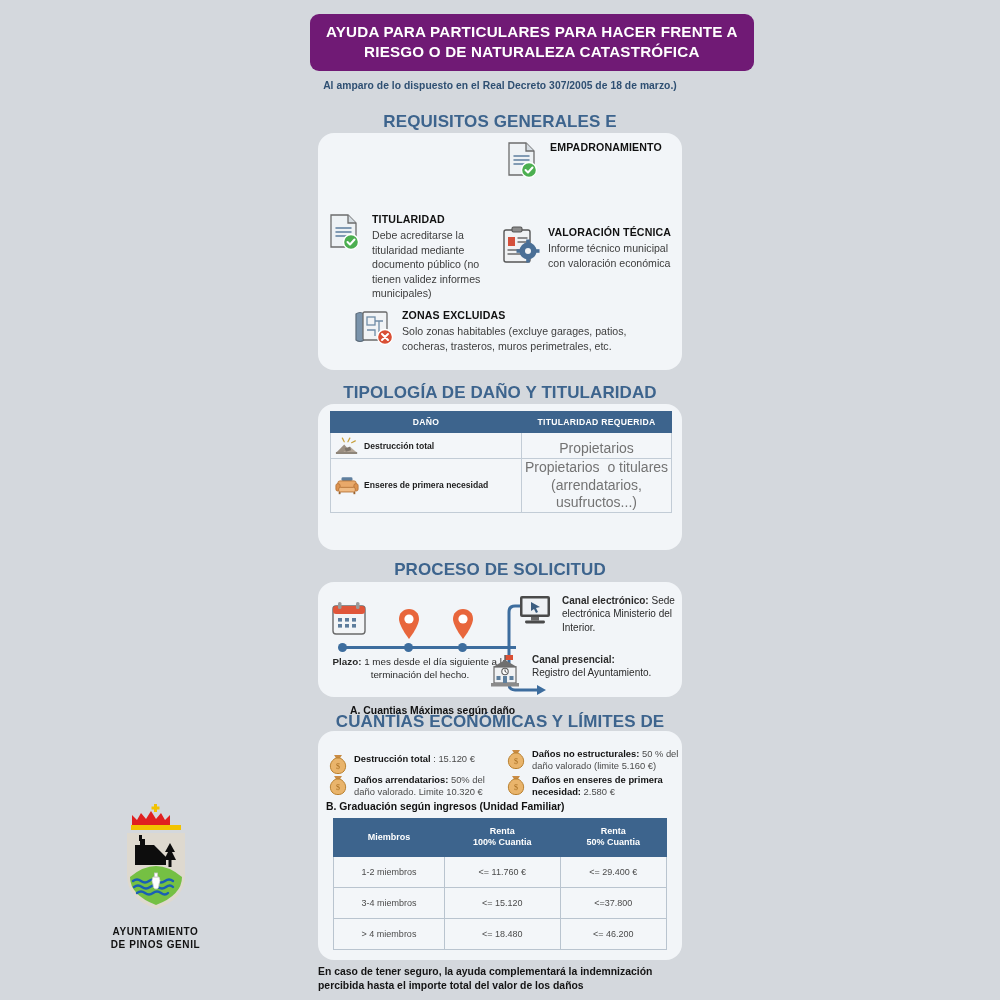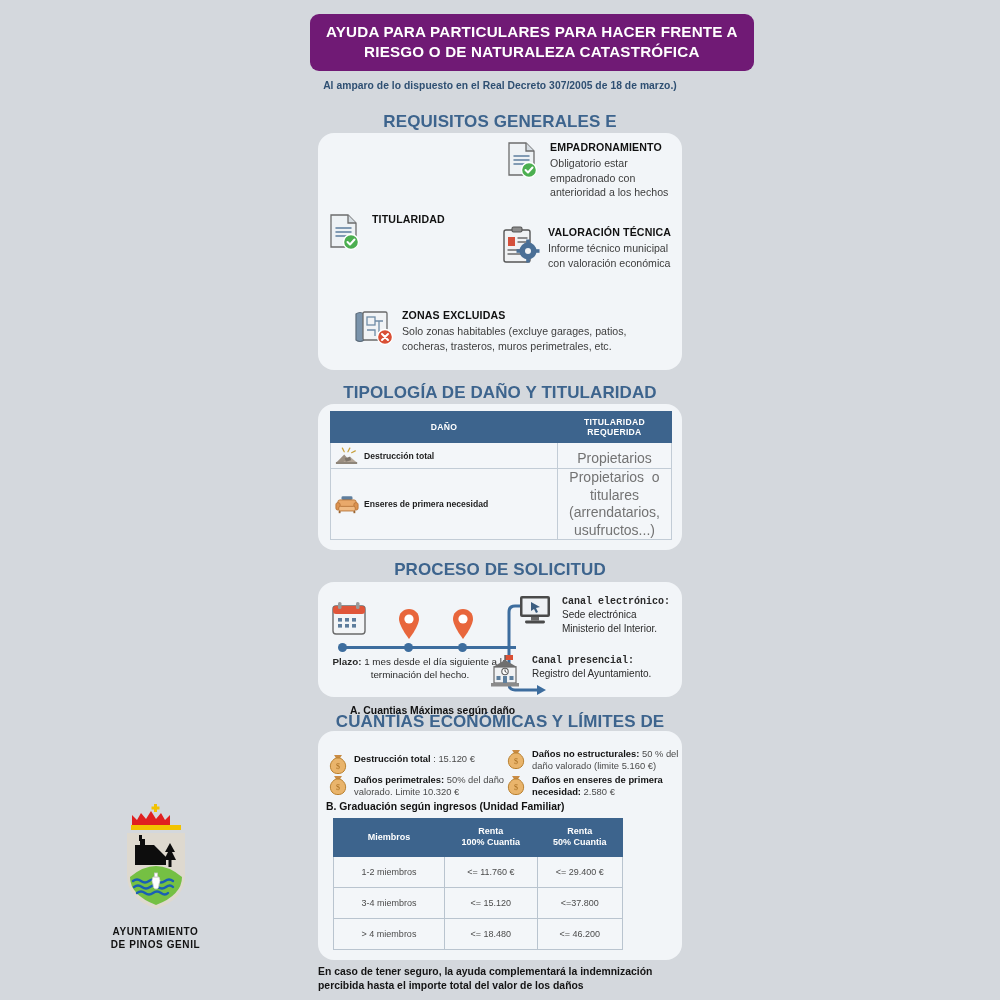--- a/index.html
+++ b/index.html
@@ -60,53 +60,53 @@
   .req{position:absolute;display:flex;gap:8px;}
   .req .txt{font-size:10.6px;line-height:1.36;color:#3d3d3d;}
   .req .txt b{display:block;color:#111;font-size:10.6px;font-weight:bold;letter-spacing:.15px;margin-bottom:2px;text-transform:uppercase;}
   .ico{flex:0 0 auto;}
 
   
   table{border-collapse:collapse;}
   .tbl1{position:absolute;left:330px;top:411px;width:342px;font-size:8.4px;}
   .tbl1 th{
     background:#3d648d;color:#fff;font-size:8.6px;font-weight:bold;
-    letter-spacing:.3px;padding:5px 18px;border:1px solid #3d648d;
+    letter-spacing:.3px;padding:5px 0;border:1px solid #3d648d;
   }
   .tbl1 td{
     background:#f3f6f9;border:1px solid #c2ccd6;padding:0;height:23px;
     color:#4a4a4a;
   }
   .tbl1 td.dano{padding-left:4px;}
   .danocell{display:flex;align-items:center;gap:5px;}
   .danocell span{font-weight:bold;color:#1d1d1d;font-size:8.6px;}
   .tbl1 td.own{text-align:center;font-size:14px;color:#737373;vertical-align:bottom;padding-bottom:2px;}
   .tbl1 td.own.two{vertical-align:middle;line-height:1.25;padding-bottom:0;}
 
-  .tbl2{position:absolute;left:333px;top:818px;width:290px;}
+  .tbl2{position:absolute;left:333px;top:818px;width:334px;}
   .tbl2 th{
     background:#3d648d;color:#fff;font-size:9px;font-weight:bold;
     padding:7px 2px;line-height:1.25;border:1px solid #3d648d;
   }
   .tbl2 td{
     background:#f3f6f9;border:1px solid #b9c4cf;
     text-align:center;font-size:9px;color:#4b4b4b;height:28px;
   }
 
   
   .proc-line{position:absolute;background:#3d6d9e;}
   .dot{position:absolute;width:9px;height:9px;border-radius:50%;background:#3d6d9e;}
   .plazo{
     position:absolute;left:330px;top:655px;width:180px;text-align:center;
     font-size:9.8px;line-height:1.35;color:#2a2a2a;
   }
   .plazo b{font-weight:bold;}
   .chan{position:absolute;display:flex;gap:10px;align-items:flex-start;}
   .chan .ctxt{font-size:10px;line-height:1.33;color:#2b2b2b;width:120px;}
-  .chan .ctxt b{font-weight:bold;font-family:Liberation Mono, monospace;}
+  .chan .ctxt b{font-weight:bold;}
 
   
   .cuA{position:absolute;left:326px;top:705px;font-size:10.4px;font-weight:bold;color:#111;margin-left:24px;}
   .cuB{position:absolute;left:326px;top:801px;font-size:10.4px;font-weight:bold;color:#111;}
   .money{position:absolute;display:flex;gap:6px;align-items:flex-start;}
   .money .mtxt{font-size:9.4px;line-height:1.32;color:#4a4a4a;}
   .money .mtxt b{color:#131313;font-weight:bold;}
 
   
   .note{
@@ -147,40 +147,40 @@
           <line x1="10" y1="16" x2="25" y2="16"></line>
             <line x1="10" y1="20" x2="25" y2="20"></line>
           <line x1="10" y1="24" x2="21" y2="24"></line>
         </g>
         <circle cx="25" cy="30" r="7.5" fill="#4caf50" stroke="#fff" stroke-width="1.4"></circle>
         <path d="M21.5 30 L24 32.5 L28.5 27.5" stroke="#fff" stroke-width="2" fill="none" stroke-linecap="round" stroke-linejoin="round"></path>
       </svg>
     </span>
     <div class="txt">
       <b>EMPADRONAMIENTO</b>
-      <span>Obligatorio estar empadronado con anterioridad a los hechos</span>
     </div>
   </div>
 
   <div class="req" style="left:326px;top:212px;width:168px">
     <span class="ico">
       <svg width="38" height="40" viewBox="0 0 38 40">
         <path d="M5 3 H22 L30 11 V35 H5 Z" fill="#eef2f5" stroke="#6c6c6c" stroke-width="1.3"></path>
         <path d="M22 3 V11 H30" fill="#d6dde3" stroke="#6c6c6c" stroke-width="1.3"></path>
         <g stroke="#5d7f9e" stroke-width="1.5" stroke-linecap="round">
           <line x1="10" y1="16" x2="25" y2="16"></line>
             <line x1="10" y1="20" x2="25" y2="20"></line>
           <line x1="10" y1="24" x2="21" y2="24"></line>
         </g>
         <circle cx="25" cy="30" r="7.5" fill="#4caf50" stroke="#fff" stroke-width="1.4"></circle>
         <path d="M21.5 30 L24 32.5 L28.5 27.5" stroke="#fff" stroke-width="2" fill="none" stroke-linecap="round" stroke-linejoin="round"></path>
       </svg>
     </span>
     <div class="txt">
       <b>TITULARIDAD</b>
+      <span>Debe acreditarse la titularidad mediante documento público (no tienen validez informes municipales)</span>
     </div>
   </div>
 
   <div class="req" style="left:500px;top:225px;width:176px">
     <span class="ico">
       <svg width="40" height="42" viewBox="0 0 40 42">
         <rect x="4" y="5" width="26" height="32" rx="2" fill="#f0f2f4" stroke="#565656" stroke-width="1.4"></rect>
         <rect x="12" y="2" width="10" height="5" rx="1.6" fill="#8c8c8c" stroke="#565656" stroke-width="1.1"></rect>
         <rect x="8" y="12" width="7" height="9" fill="#d4503c"></rect>
         <g stroke="#6b6b6b" stroke-width="1.4" stroke-linecap="round">
@@ -398,21 +398,21 @@
 
   <div class="money" style="left:328px;top:774px;width:180px">
     <span class="ico">
       <svg width="20" height="22" viewBox="0 0 20 22">
         <path d="M6 2 h8 l-2 3 h-4 z" fill="#c98b44"></path>
         <path d="M8 5 C2 8 1 14 4 18 C6.5 21.4 13.5 21.4 16 18 C19 14 18 8 12 5 Z" fill="#e9b46b" stroke="#b9802f" stroke-width="1"></path>
         <text x="10" y="16" font-size="8" font-family="'Liberation Serif',serif" fill="#a96f22" text-anchor="middle">$</text>
       </svg>
     </span>
     <div class="mtxt">
-      <b>Daños perimetrales:</b><span> 50% del daño valorado. Limite 10.320 €</span>
+      <b>Daños arrendatarios:</b><span> 50% del daño valorado. Limite 10.320 €</span>
     </div>
   </div>
 
   <div class="money" style="left:506px;top:774px;width:175px">
     <span class="ico">
       <svg width="20" height="22" viewBox="0 0 20 22">
         <path d="M6 2 h8 l-2 3 h-4 z" fill="#c98b44"></path>
         <path d="M8 5 C2 8 1 14 4 18 C6.5 21.4 13.5 21.4 16 18 C19 14 18 8 12 5 Z" fill="#e9b46b" stroke="#b9802f" stroke-width="1"></path>
         <text x="10" y="16" font-size="8" font-family="'Liberation Serif',serif" fill="#a96f22" text-anchor="middle">$</text>
       </svg>

